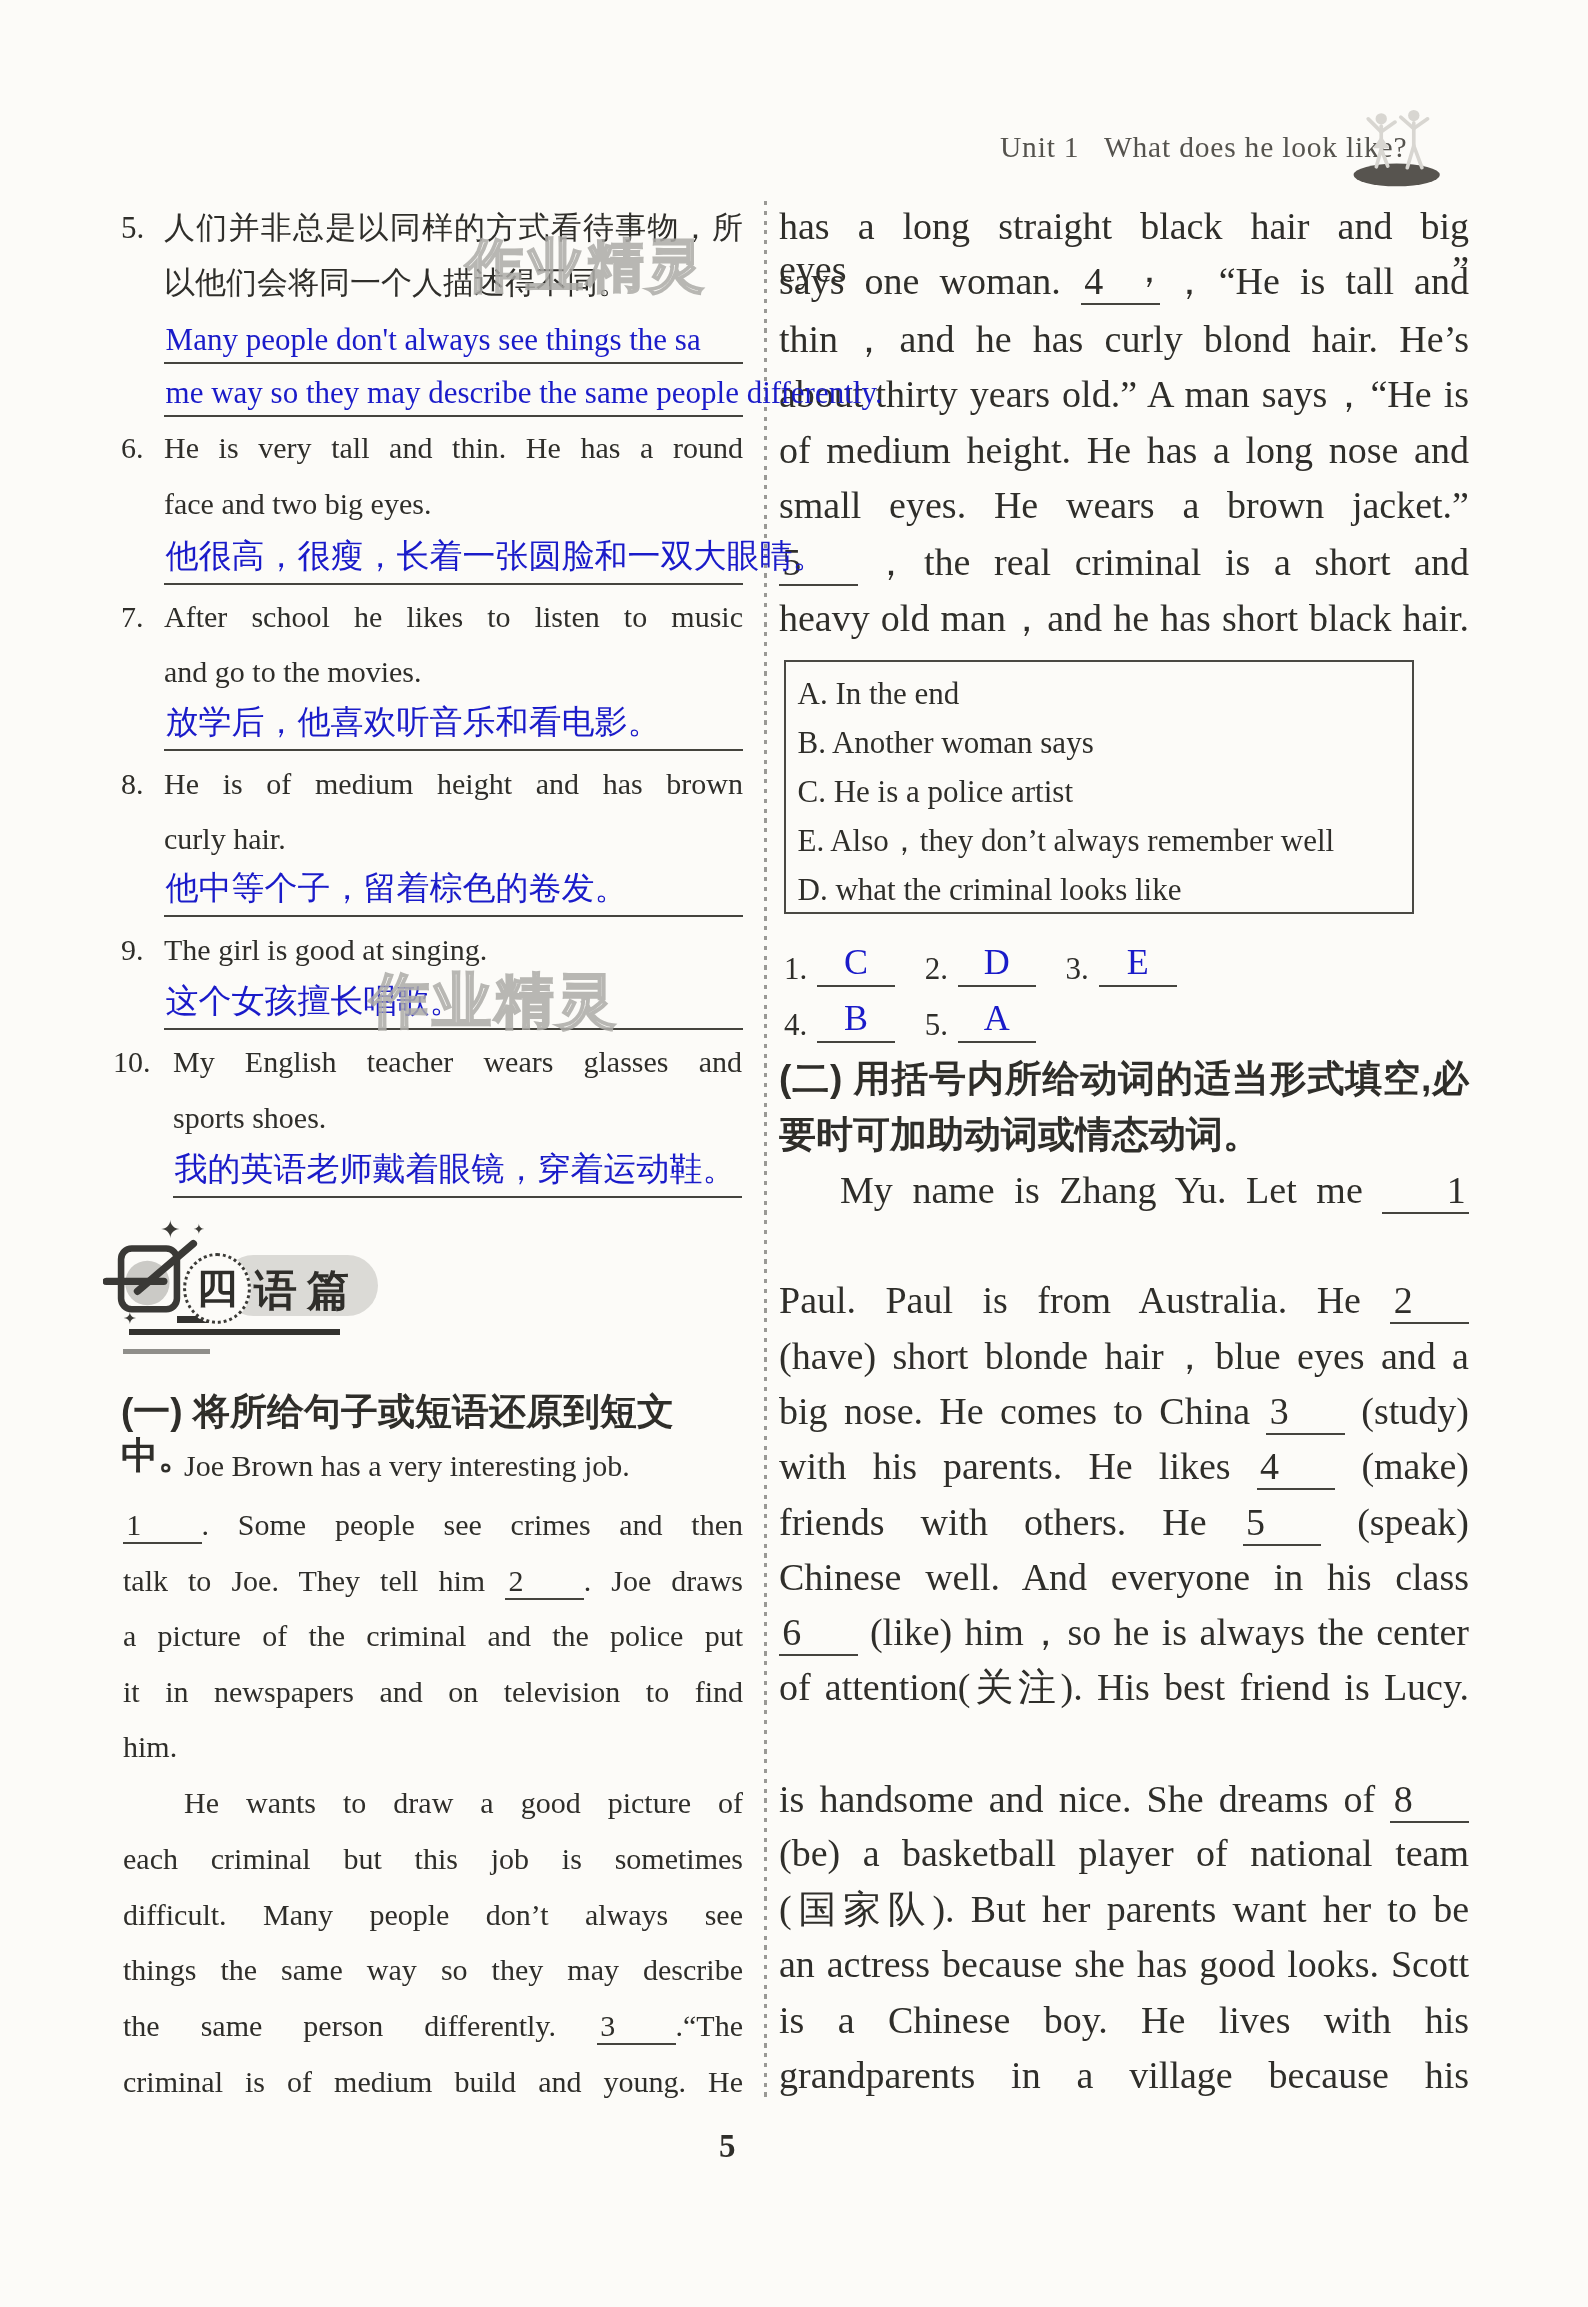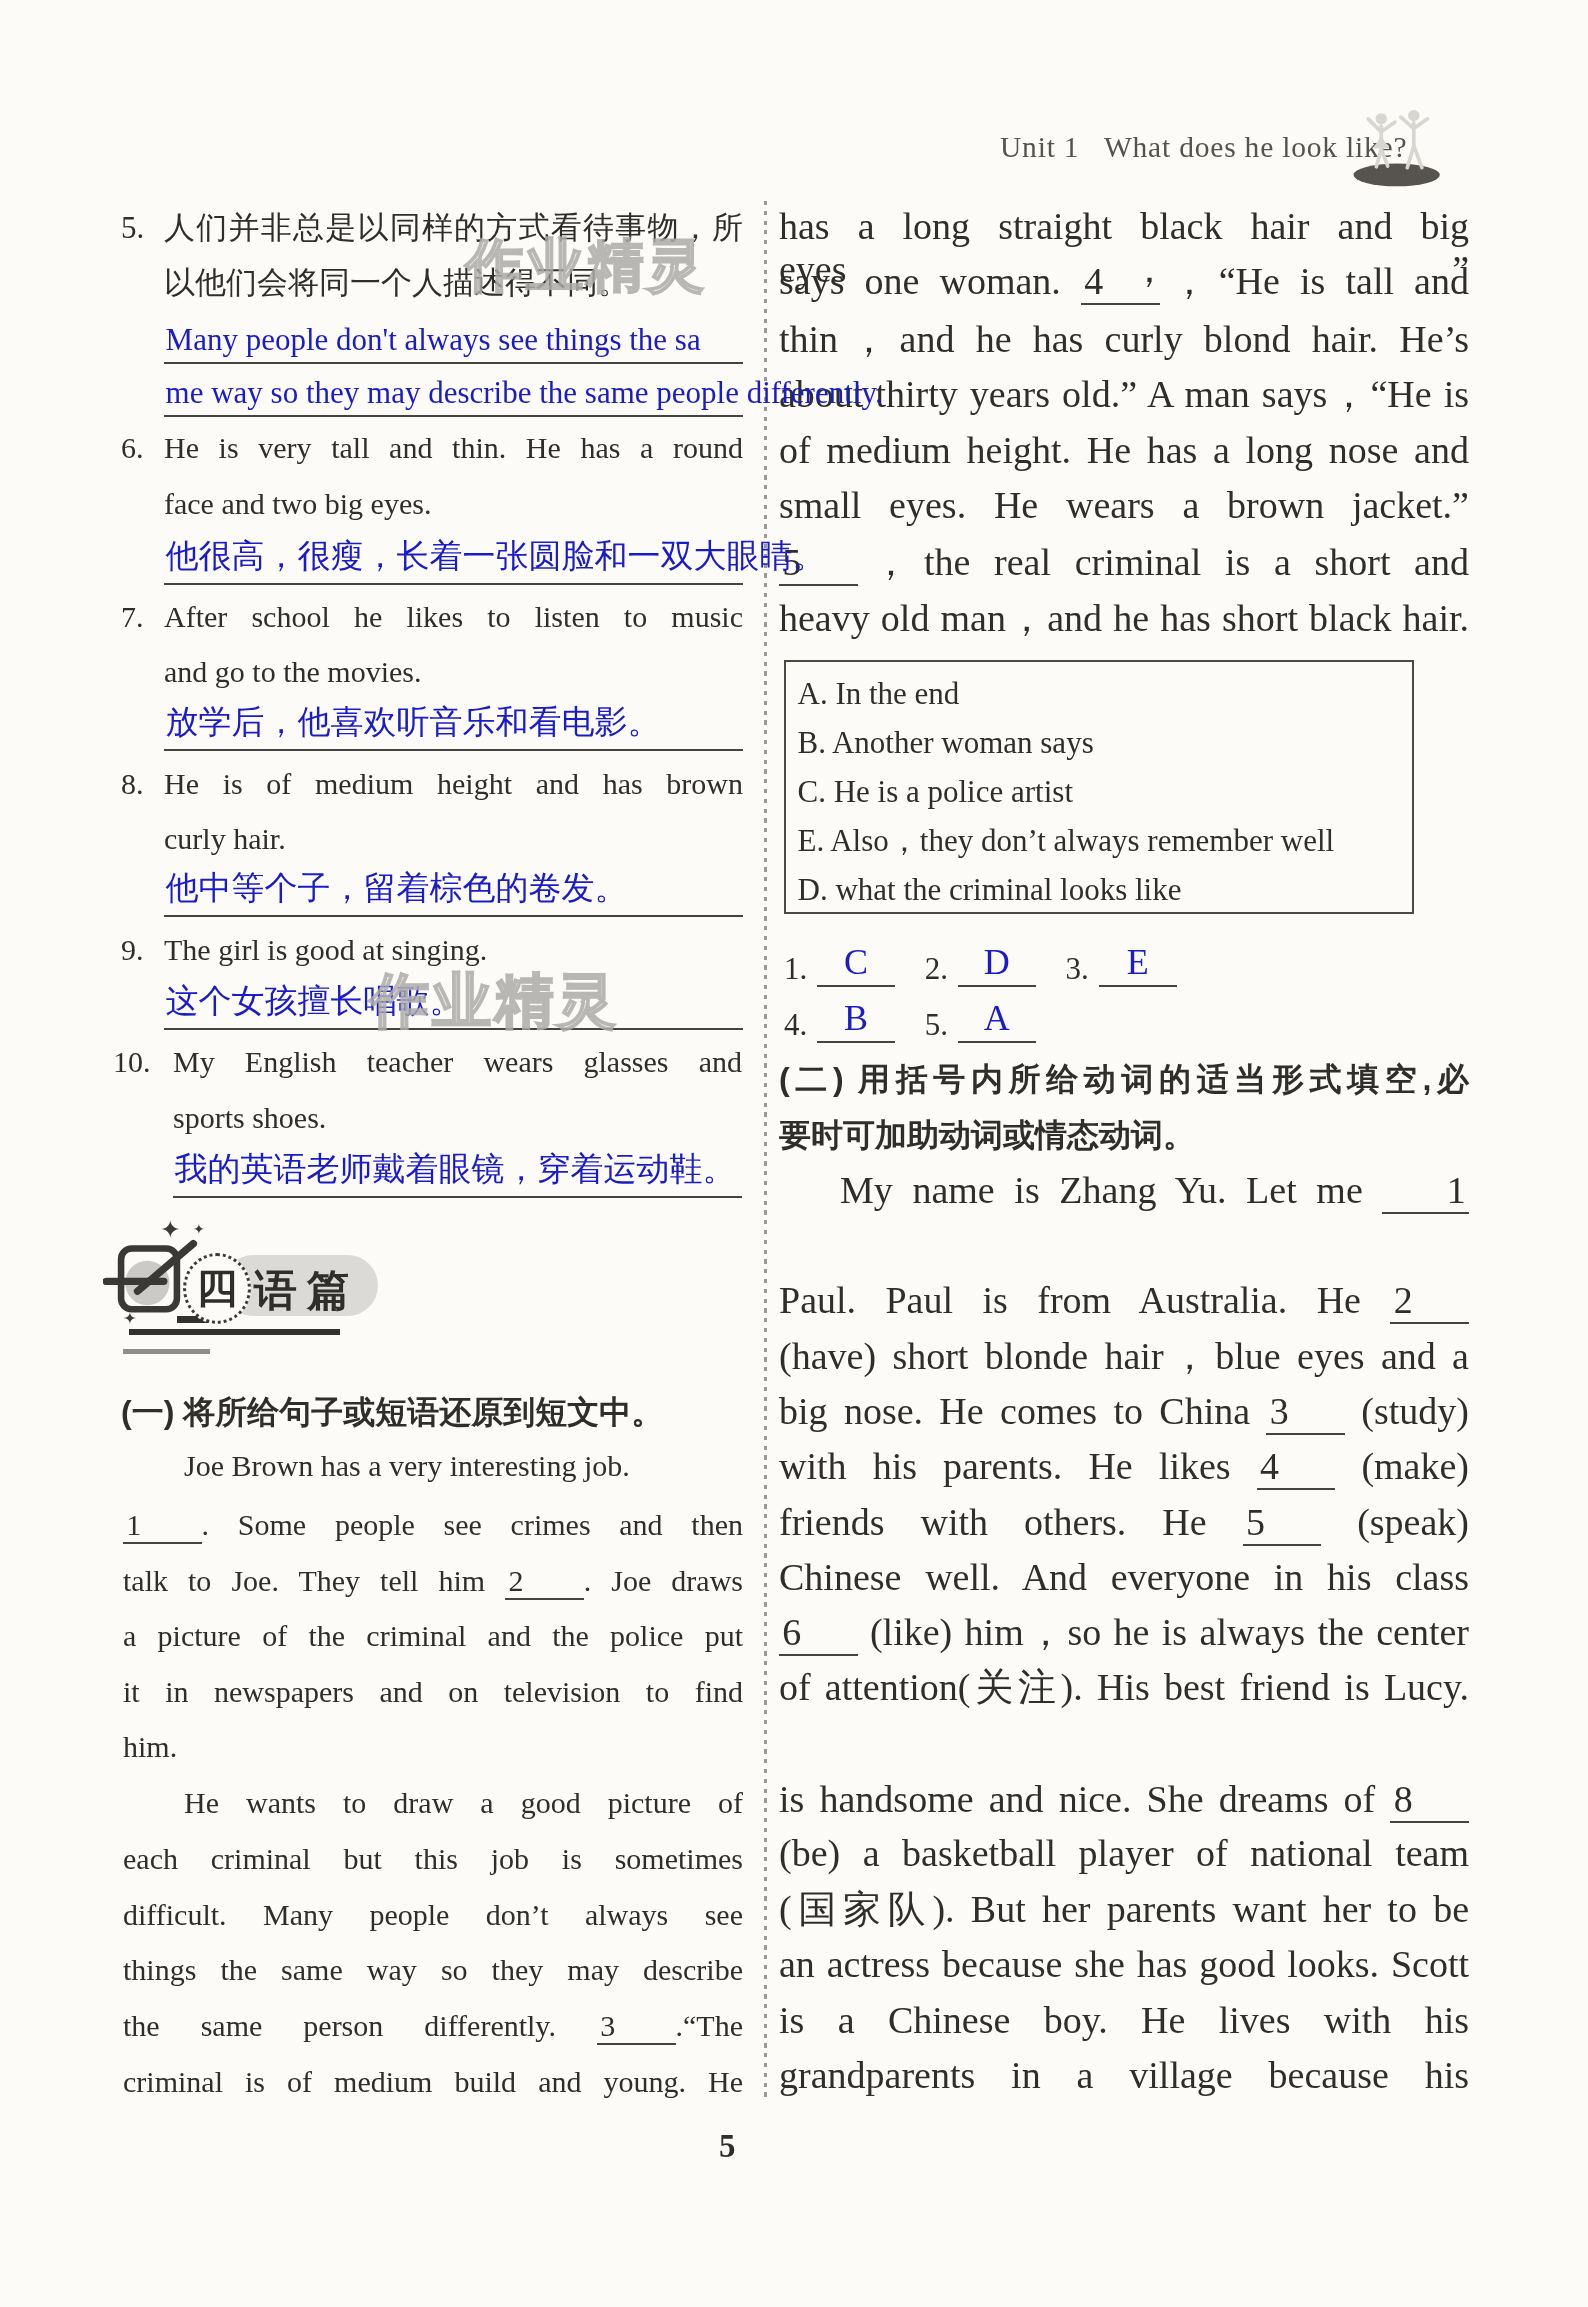--- a/index.html
+++ b/index.html
@@ -29,21 +29,21 @@
   .opt{font-size:31px;line-height:49px;white-space:nowrap;}
   
   .ansrow{left:784px;font-size:31px;z-index:2;}
   .agroup{display:inline-block;margin-right:22px;}
   .anum{margin-right:9.8px;}
   .ablank{display:inline-block;width:78px;height:44px;border-bottom:2.5px solid #45443e;
           text-align:center;vertical-align:bottom;}
   .aletter{color:#1a1bc9;font-size:36px;line-height:43px;}
   
   .hd{font-family:"Liberation Sans","DejaVu Sans",sans-serif;font-weight:700;}
-  .part-hd{font-size:32px;line-height:44px;}
+  .part-hd{font-size:37px;line-height:44px;}
   
   .badge-pill{left:223px;top:1255px;width:155px;height:61px;background:#dbdad6;border-radius:31px;z-index:1;}
   .badge-circle{left:183px;top:1253px;width:62px;height:65px;border:3.3px dotted #3c3b37;border-radius:50%;
                 background:#fcfbf8;z-index:2;display:flex;align-items:center;justify-content:center;}
   .badge-num{font-size:41px;}
   .badge-label{left:254px;top:1262px;font-size:43px;letter-spacing:9.8px;z-index:3;}
   .sec-underline{left:129px;top:1329px;width:211px;height:5.7px;background:#33322f;}
   .sec-dash{left:177px;top:1316px;width:36px;height:6.5px;background:#33322f;}
   .sec-grayline{left:123px;top:1349px;width:87px;height:4.9px;background:#8f8e8a;}
   .spark{color:#3c3b37;z-index:3;line-height:1;}

